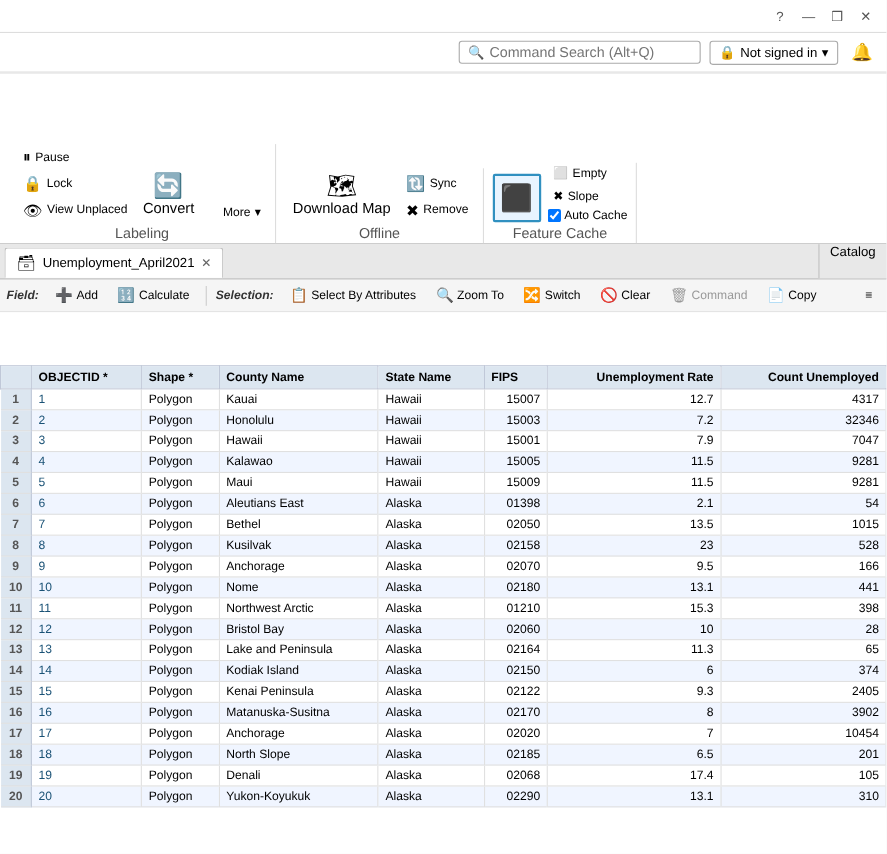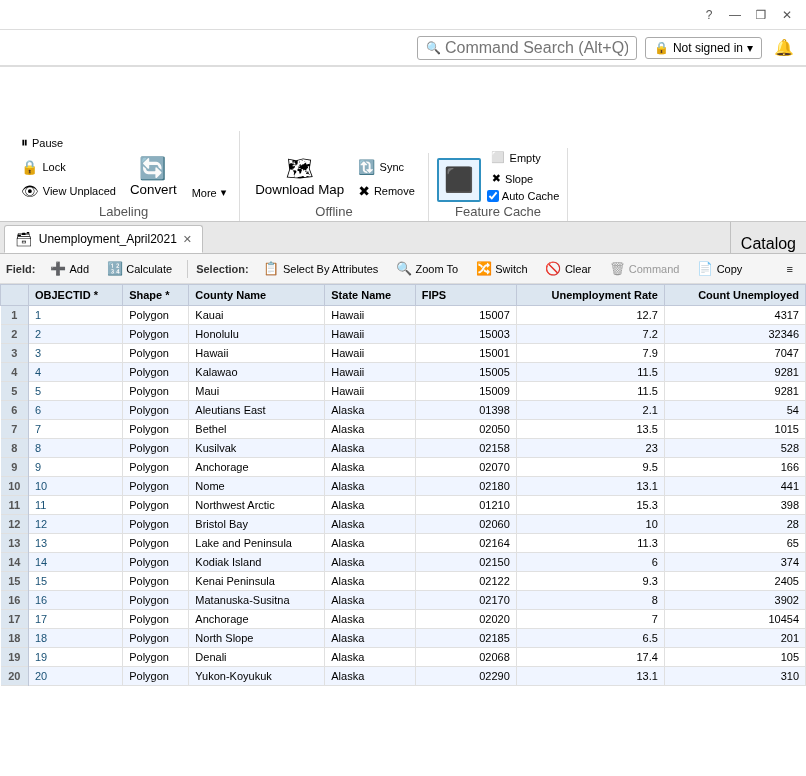--- a/index.html
+++ b/index.html
@@ -52,21 +52,21 @@
       display: flex;
       align-items: center;
       border: 1px solid #aaa;
       border-radius: 3px;
       padding: 2px 8px;
       width: 220px;
       gap: 4px;
       background: #fff;
     }
     .search-box input {
-      border: none; outline: none; font-size: 16px; width: 100%; color: #404040;
+      border: none; outline: none; font-size: 13px; width: 100%; color: #404040;
     }
     .sign-in-btn {
       display: flex; align-items: center; gap: 4px;
       border: 1px solid #aaa; border-radius: 3px;
       padding: 3px 8px; font-size: 12px; cursor: pointer;
       background: #fff;
     }
     .notif-btn {
       width: 28px; height: 28px;
       border: none; background: transparent; cursor: pointer;
@@ -162,25 +162,25 @@
       border-bottom: 1px solid #fff;
       z-index: 2;
     }
     .tab-close { font-size: 11px; color: #666; cursor: pointer; }
     .tab-icon { font-size: 14px; }
     .catalog-tab {
       position: absolute;
       right: 0;
       height: 100%;
       display: flex;
-      align-items: flex-end;
+      align-items: flex-start;
       padding: 0 10px;
       cursor: pointer;
       border-left: 1px solid #c0c0c0;
-      font-size: 16px;
+      font-size: 12px;
       background: #e8e8e8;
       writing-mode: horizontal-tb;
     }
 
     
     .table-toolbar {
       height: 30px;
       background: #f5f5f5;
       border-bottom: 1px solid #ddd;
       display: flex;
@@ -198,33 +198,35 @@
       font-size: 11px;
     }
     .table-toolbar-btn .icon { font-size: 13px; }
     .divider-v { width: 1px; height: 18px; background: #ccc; margin: 0 4px; }
 
     .selection-label {
       font-size: 11px;
       font-weight: bold;
       margin-right: 4px;
       color: #333;
+      font-style: italic;
     }
 
     
     .table-container {
       overflow-y: auto;
       overflow-x: hidden;
       flex: 1;
       background: #fff;
     }
     table {
       width: 100%;
       border-collapse: collapse;
       font-size: 12px;
+      margin-top: 48px;
     }
     thead th {
       background: #dce6f0;
       border: 1px solid #c0c8d8;
       padding: 4px 6px;
       text-align: left;
       font-weight: bold;
       font-size: 11px;
       white-space: nowrap;
       position: sticky;
@@ -233,21 +235,21 @@
     }
     thead th.numeric { text-align: right; }
     tbody tr { border-bottom: 1px solid #e0e0e0; }
     tbody tr:nth-child(even) { background: #f0f5ff; }
     tbody tr:nth-child(odd) { background: #fff; }
     tbody td {
       padding: 3px 6px;
       border-right: 1px solid #e0e0e0;
       font-size: 11px;
     }
-    tbody td.numeric { text-align: right; padding-left: 44px; }
+    tbody td.numeric { text-align: right; }
     .row-num {
       background: #dce6f0;
       text-align: center;
       font-size: 11px;
       color: #555;
       width: 28px;
       border-right: 1px solid #c0c8d8;
       font-weight: bold;
     }
     .objectid-cell { color: #1a5276; }
@@ -321,21 +323,21 @@
             <span class="icon">👁</span>
             <span>View Unplaced</span>
           </button>
         </div>
         <div class="ribbon-stack">
           <button class="ribbon-btn" style="min-width:50px;">
             <span class="icon">🔄</span>
             <span>Convert</span>
           </button>
         </div>
-        <div style="margin-left:1px;">
+        <div style="margin-left:12px;">
           <button class="ribbon-btn-small">
             <span>More</span>
             <span>▾</span>
           </button>
         </div>
       </div>
       <div class="ribbon-group-label">Labeling</div>
     </div>
 
     <div class="ribbon-group">

